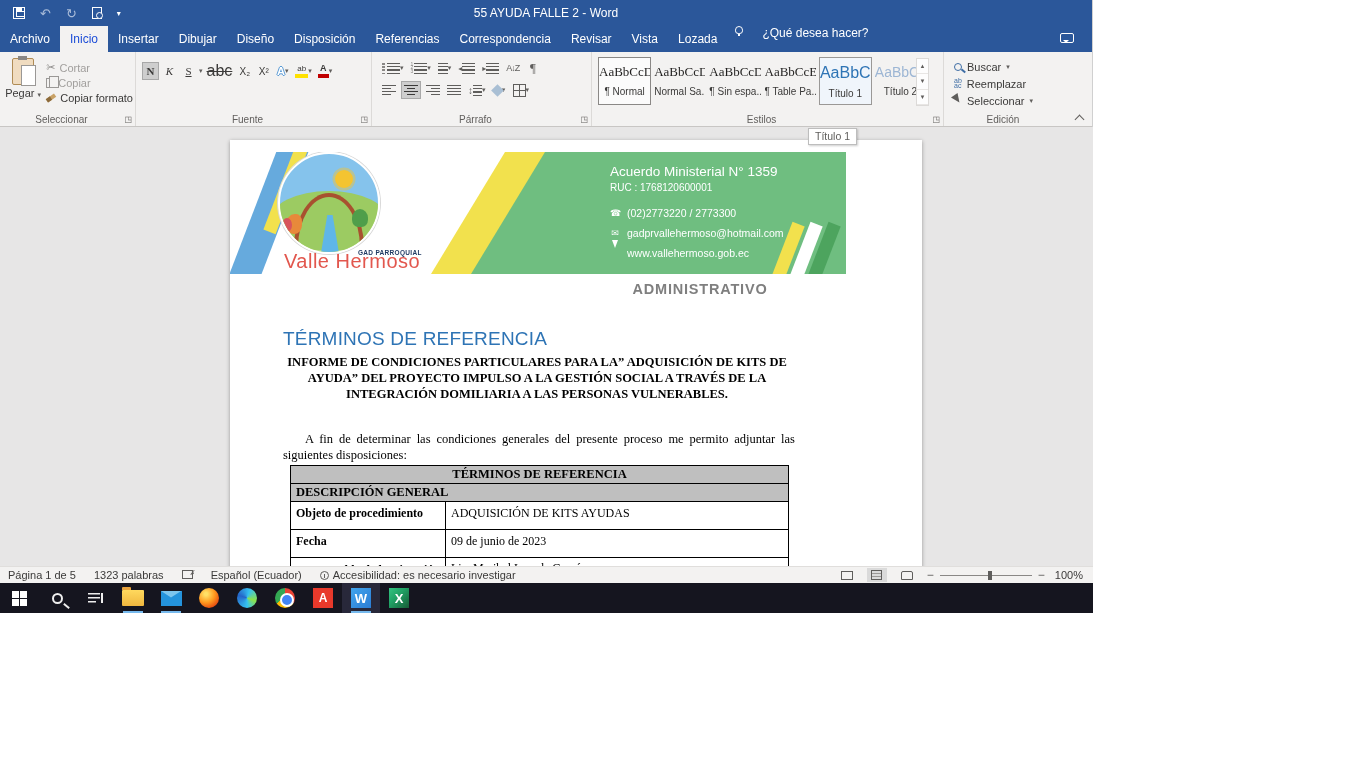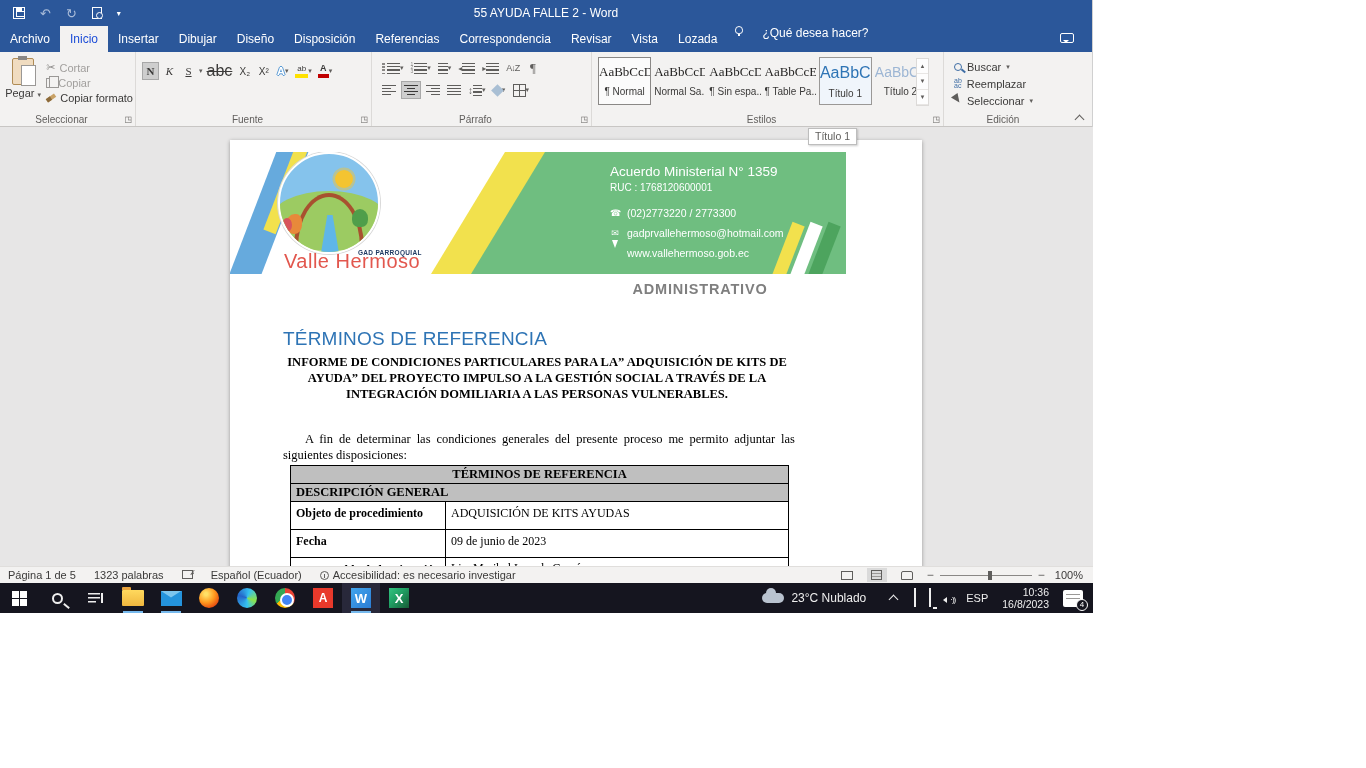--- a/index.html
+++ b/index.html
@@ -567,31 +567,15 @@
     <span class="tb-ic">
         <span class="acrobat-ic">A</span>
       </span>
     <span class="tb-ic run activeapp">
         <span class="word-ic">W</span>
       </span>
     <span class="tb-ic">
         <span class="excel-ic">X</span>
       </span>
 
-    <span class="tray">
-      <span class="cloud-ic"></span>
-      <span class="weather-txt">23°C  Nublado</span>
-      <span class="chev-up"></span>
-      <span class="tray-ic"><span class="pen-ic"></span></span>
-      <span class="tray-ic"><span class="net-ic"></span></span>
-      <span class="tray-ic" style="margin-right:22px;"><span class="vol-ic"></span></span>
-      <span class="lang-txt">ESP</span>
-      <span class="clock">
-        <span>10:36</span><br>
-        <span>16/8/2023</span>
-      </span>
-      <span class="notif">
-        <span class="notif-badge">4</span>
-      </span>
-    </span>
   </div>
 
 </div>
 
 </body></html>

